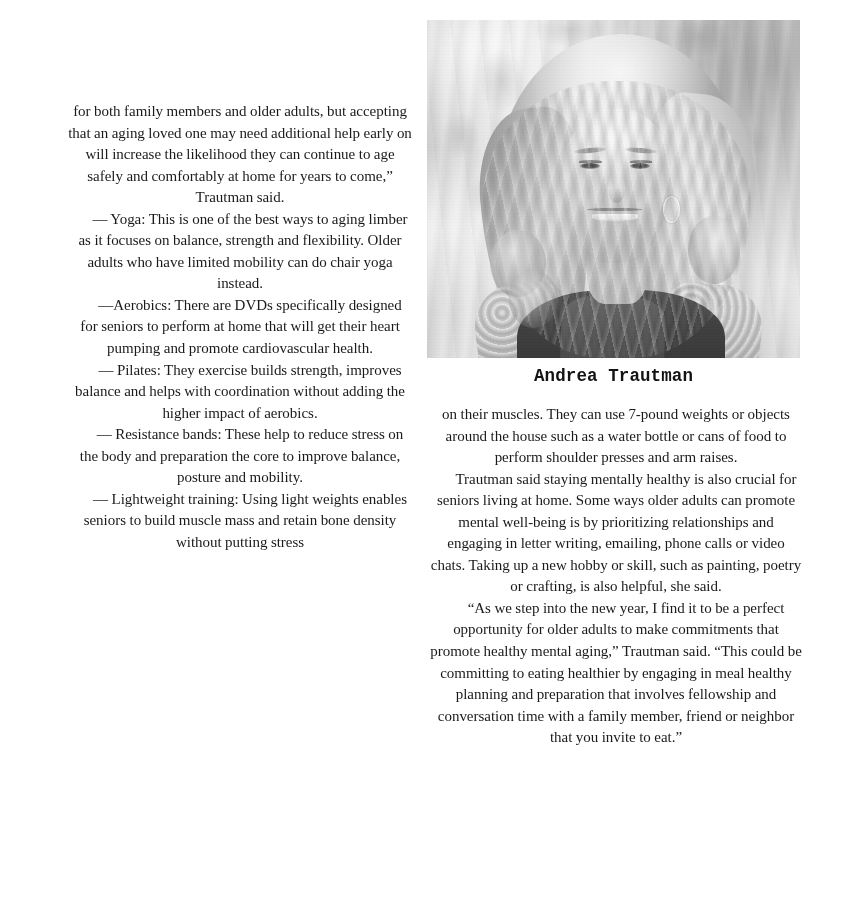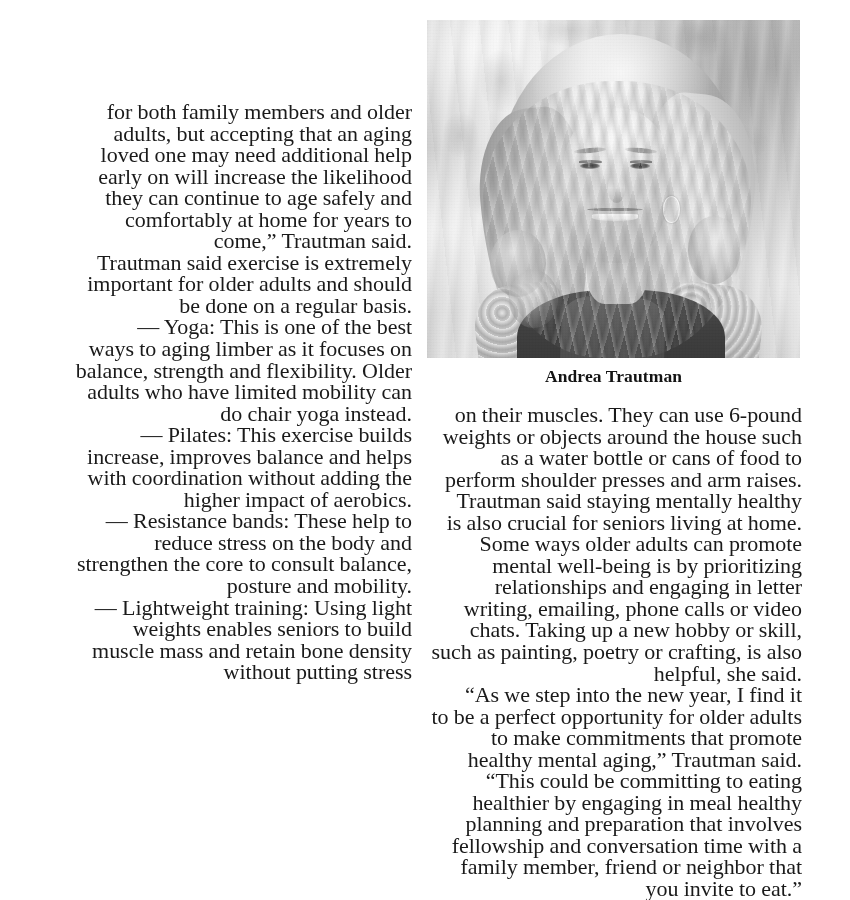--- a/index.html
+++ b/index.html
@@ -34,23 +34,23 @@
     width: 344px;
   }
   .col-right {
     left: 430px;
     top: 404px;
     width: 372px;
   }
 
   .para {
     margin: 0;
-    font-size: 22px;
+    font-size: 15px;
     line-height: 21.55px;
-    text-align: right;
+    text-align: center;
     text-indent: 20px;
     letter-spacing: -0.03px;
     word-spacing: -0.2px;
     hyphens: none;
   }
   .para.no-indent { text-indent: 0; }
 
   
   .photo-wrap {
     position: absolute;
@@ -299,21 +299,21 @@
     pointer-events: none;
   }
 
   
   .caption {
     position: absolute;
     left: 427px;
     top: 366px;
     width: 373px;
     text-align: center;
-    font-family: Liberation Serif, serif;
+    font-family: Liberation Mono, monospace;
     font-weight: bold;
     font-size: 17.5px;
     line-height: 21px;
     color: #131313;
     letter-spacing: .1px;
   }
 </style>
 </head>
 <body>
 
@@ -357,26 +357,26 @@
       </div>
 
       <div class="photo-grain"></div>
     </div>
   </div>
 
   <div class="caption">Andrea Trautman</div>
 
   <div class="col col-left">
     <p class="para no-indent">for both family members and older adults, but accepting that an aging loved one may need additional help early on will increase the likelihood they can continue to age safely and comfortably at home for years to come,” Trautman said.</p>
-    <p class="para">Trautman said exercise is extremely important for older adults and should be done on a regular basis.</p>
     <p class="para">— Yoga: This is one of the best ways to aging limber as it focuses on balance, strength and flexibility. Older adults who have limited mobility can do chair yoga instead.</p>
-    <p class="para">— Pilates: This exercise builds increase, improves balance and helps with coordination without adding the higher impact of aerobics.</p>
-    <p class="para">— Resistance bands: These help to reduce stress on the body and strengthen the core to consult balance, posture and mobility.</p>
+    <p class="para">—Aerobics: There are DVDs specifically designed for seniors to perform at home that will get their heart pumping and promote cardiovascular health.</p>
+    <p class="para">— Pilates: They exercise builds strength, improves balance and helps with coordination without adding the higher impact of aerobics.</p>
+    <p class="para">— Resistance bands: These help to reduce stress on the body and preparation the core to improve balance, posture and mobility.</p>
     <p class="para">— Lightweight training: Using light weights enables seniors to build muscle mass and retain bone density without putting stress</p>
   </div>
 
   <div class="col col-right">
-    <p class="para no-indent">on their muscles. They can use 6-pound weights or objects around the house such as a water bottle or cans of food to perform shoulder presses and arm raises.</p>
+    <p class="para no-indent">on their muscles. They can use 7-pound weights or objects around the house such as a water bottle or cans of food to perform shoulder presses and arm raises.</p>
     <p class="para">Trautman said staying mentally healthy is also crucial for seniors living at home. Some ways older adults can promote mental well-being is by prioritizing relationships and engaging in letter writing, emailing, phone calls or video chats. Taking up a new hobby or skill, such as painting, poetry or crafting, is also helpful, she said.</p>
     <p class="para">“As we step into the new year, I find it to be a perfect opportunity for older adults to make commitments that promote healthy mental aging,” Trautman said. “This could be committing to eating healthier by engaging in meal healthy planning and preparation that involves fellowship and conversation time with a family member, friend or neighbor that you invite to eat.”</p>
   </div>
 
 </div>
 
 </body></html>

